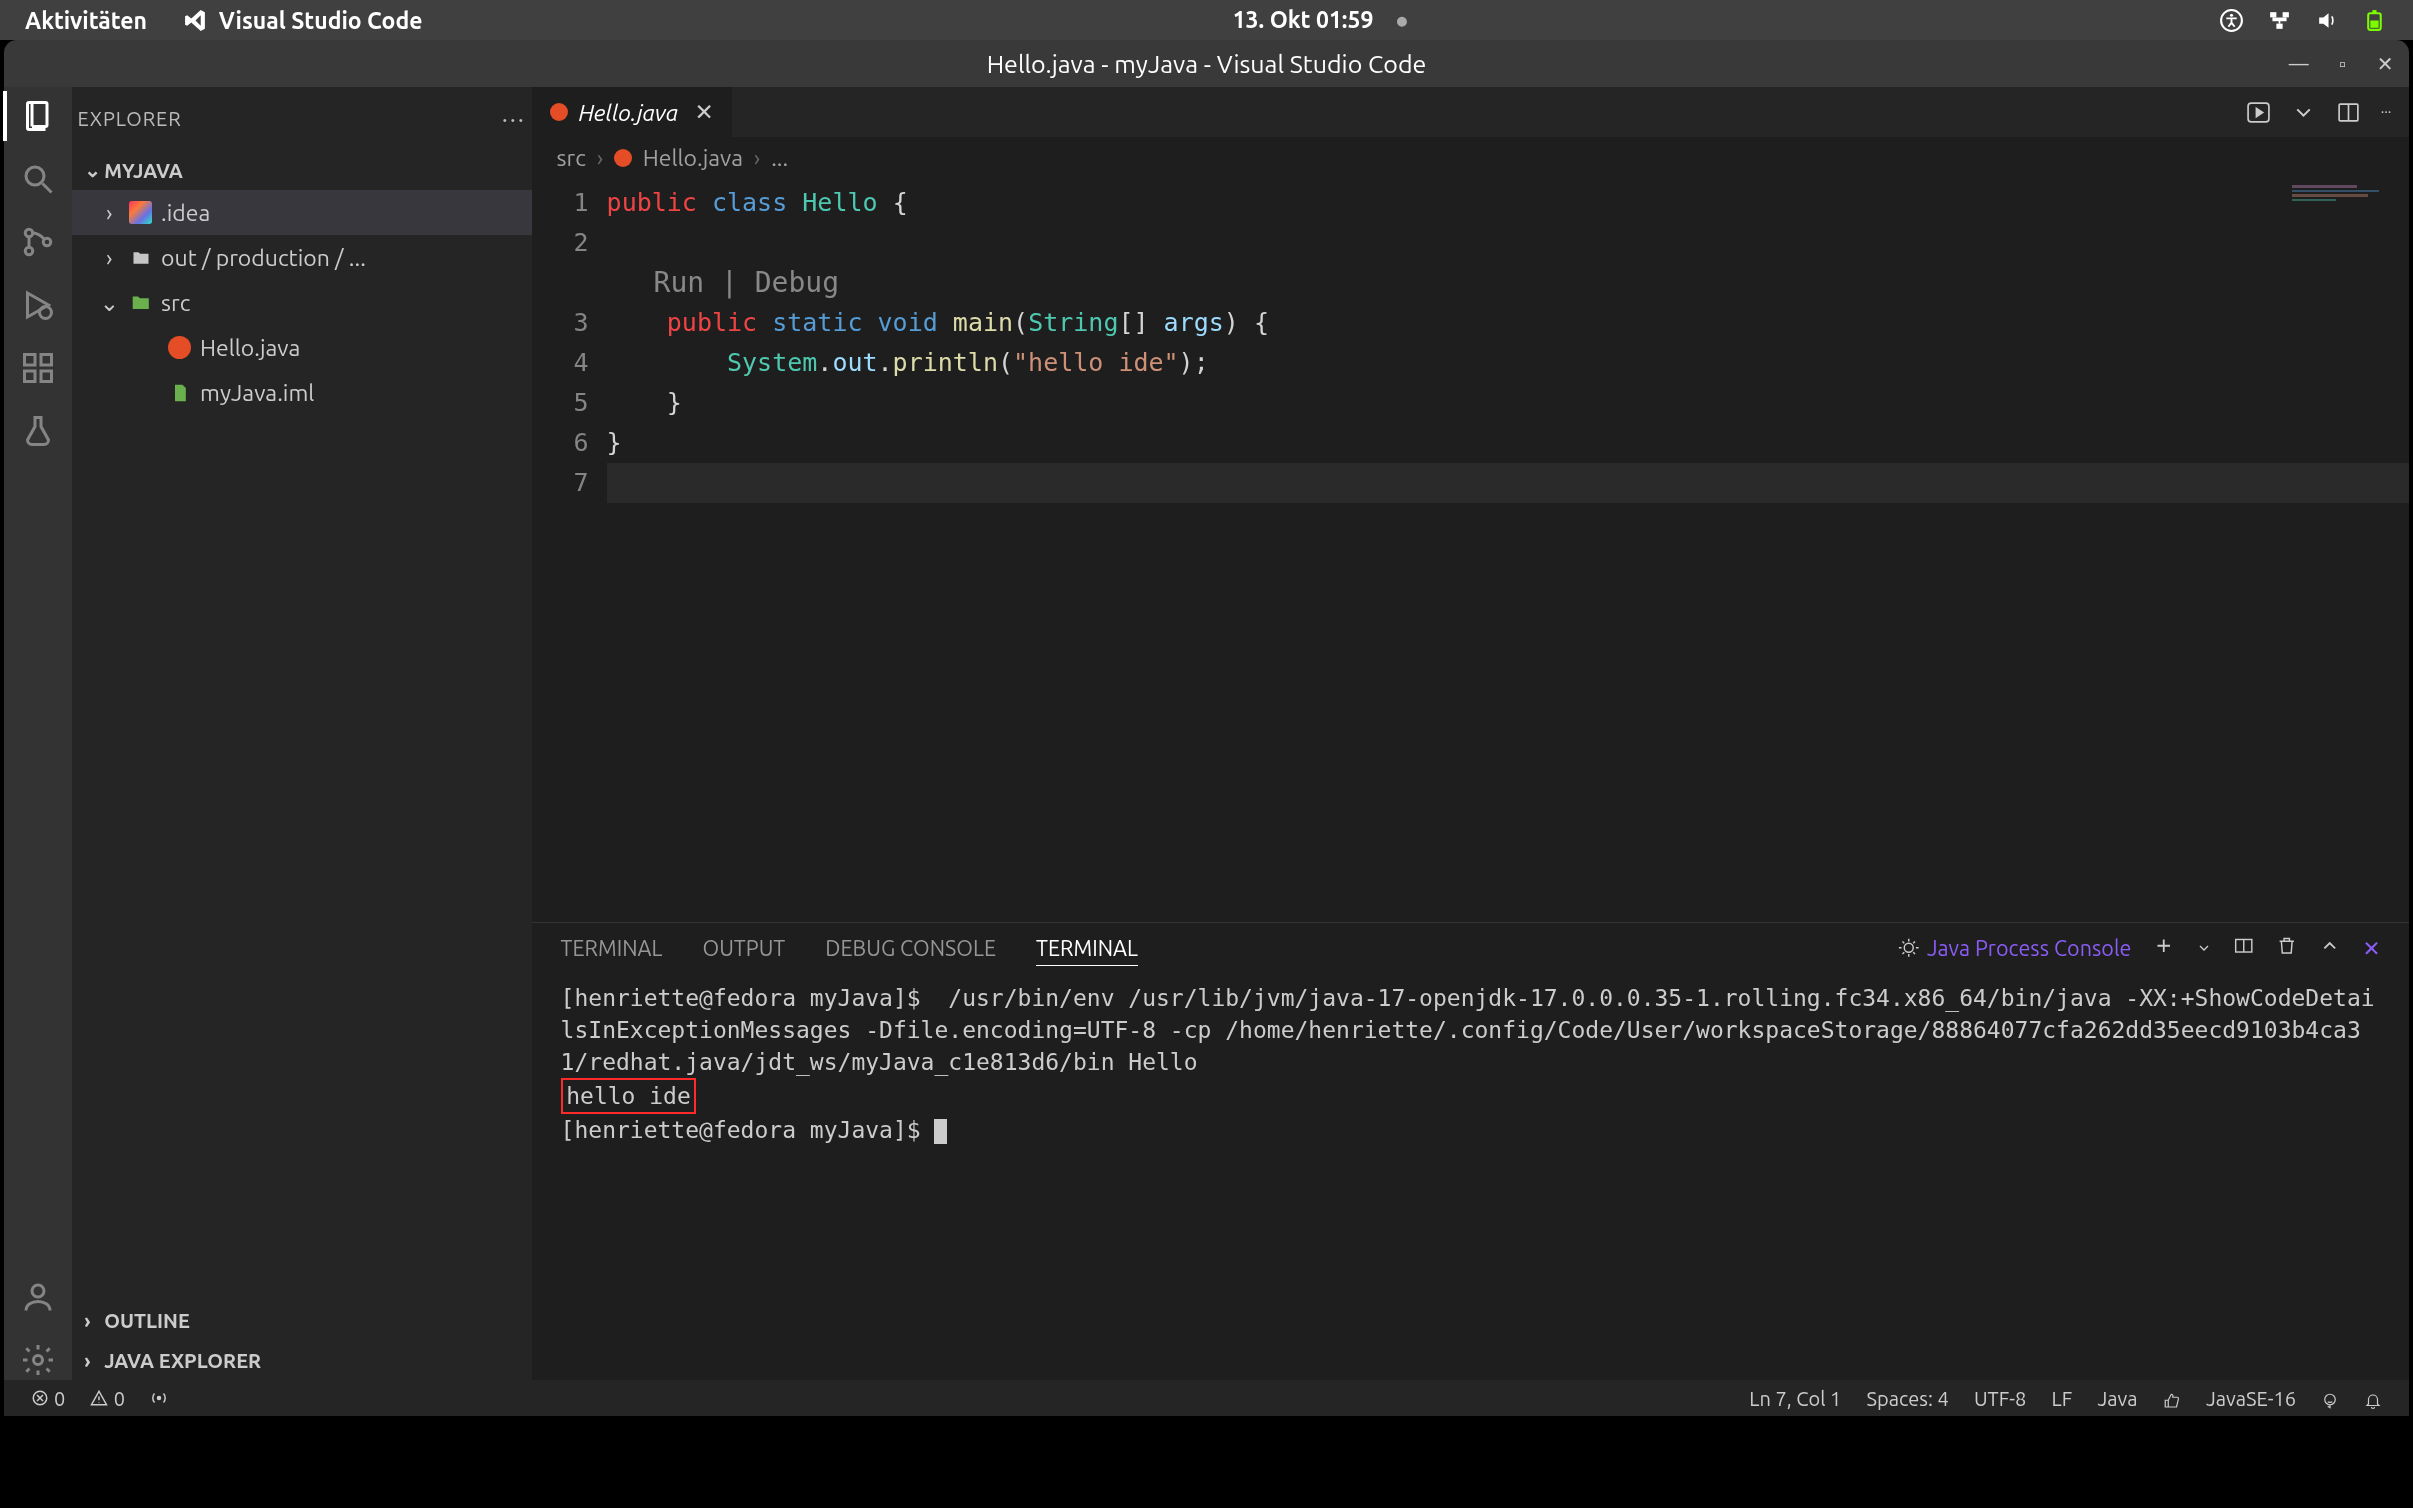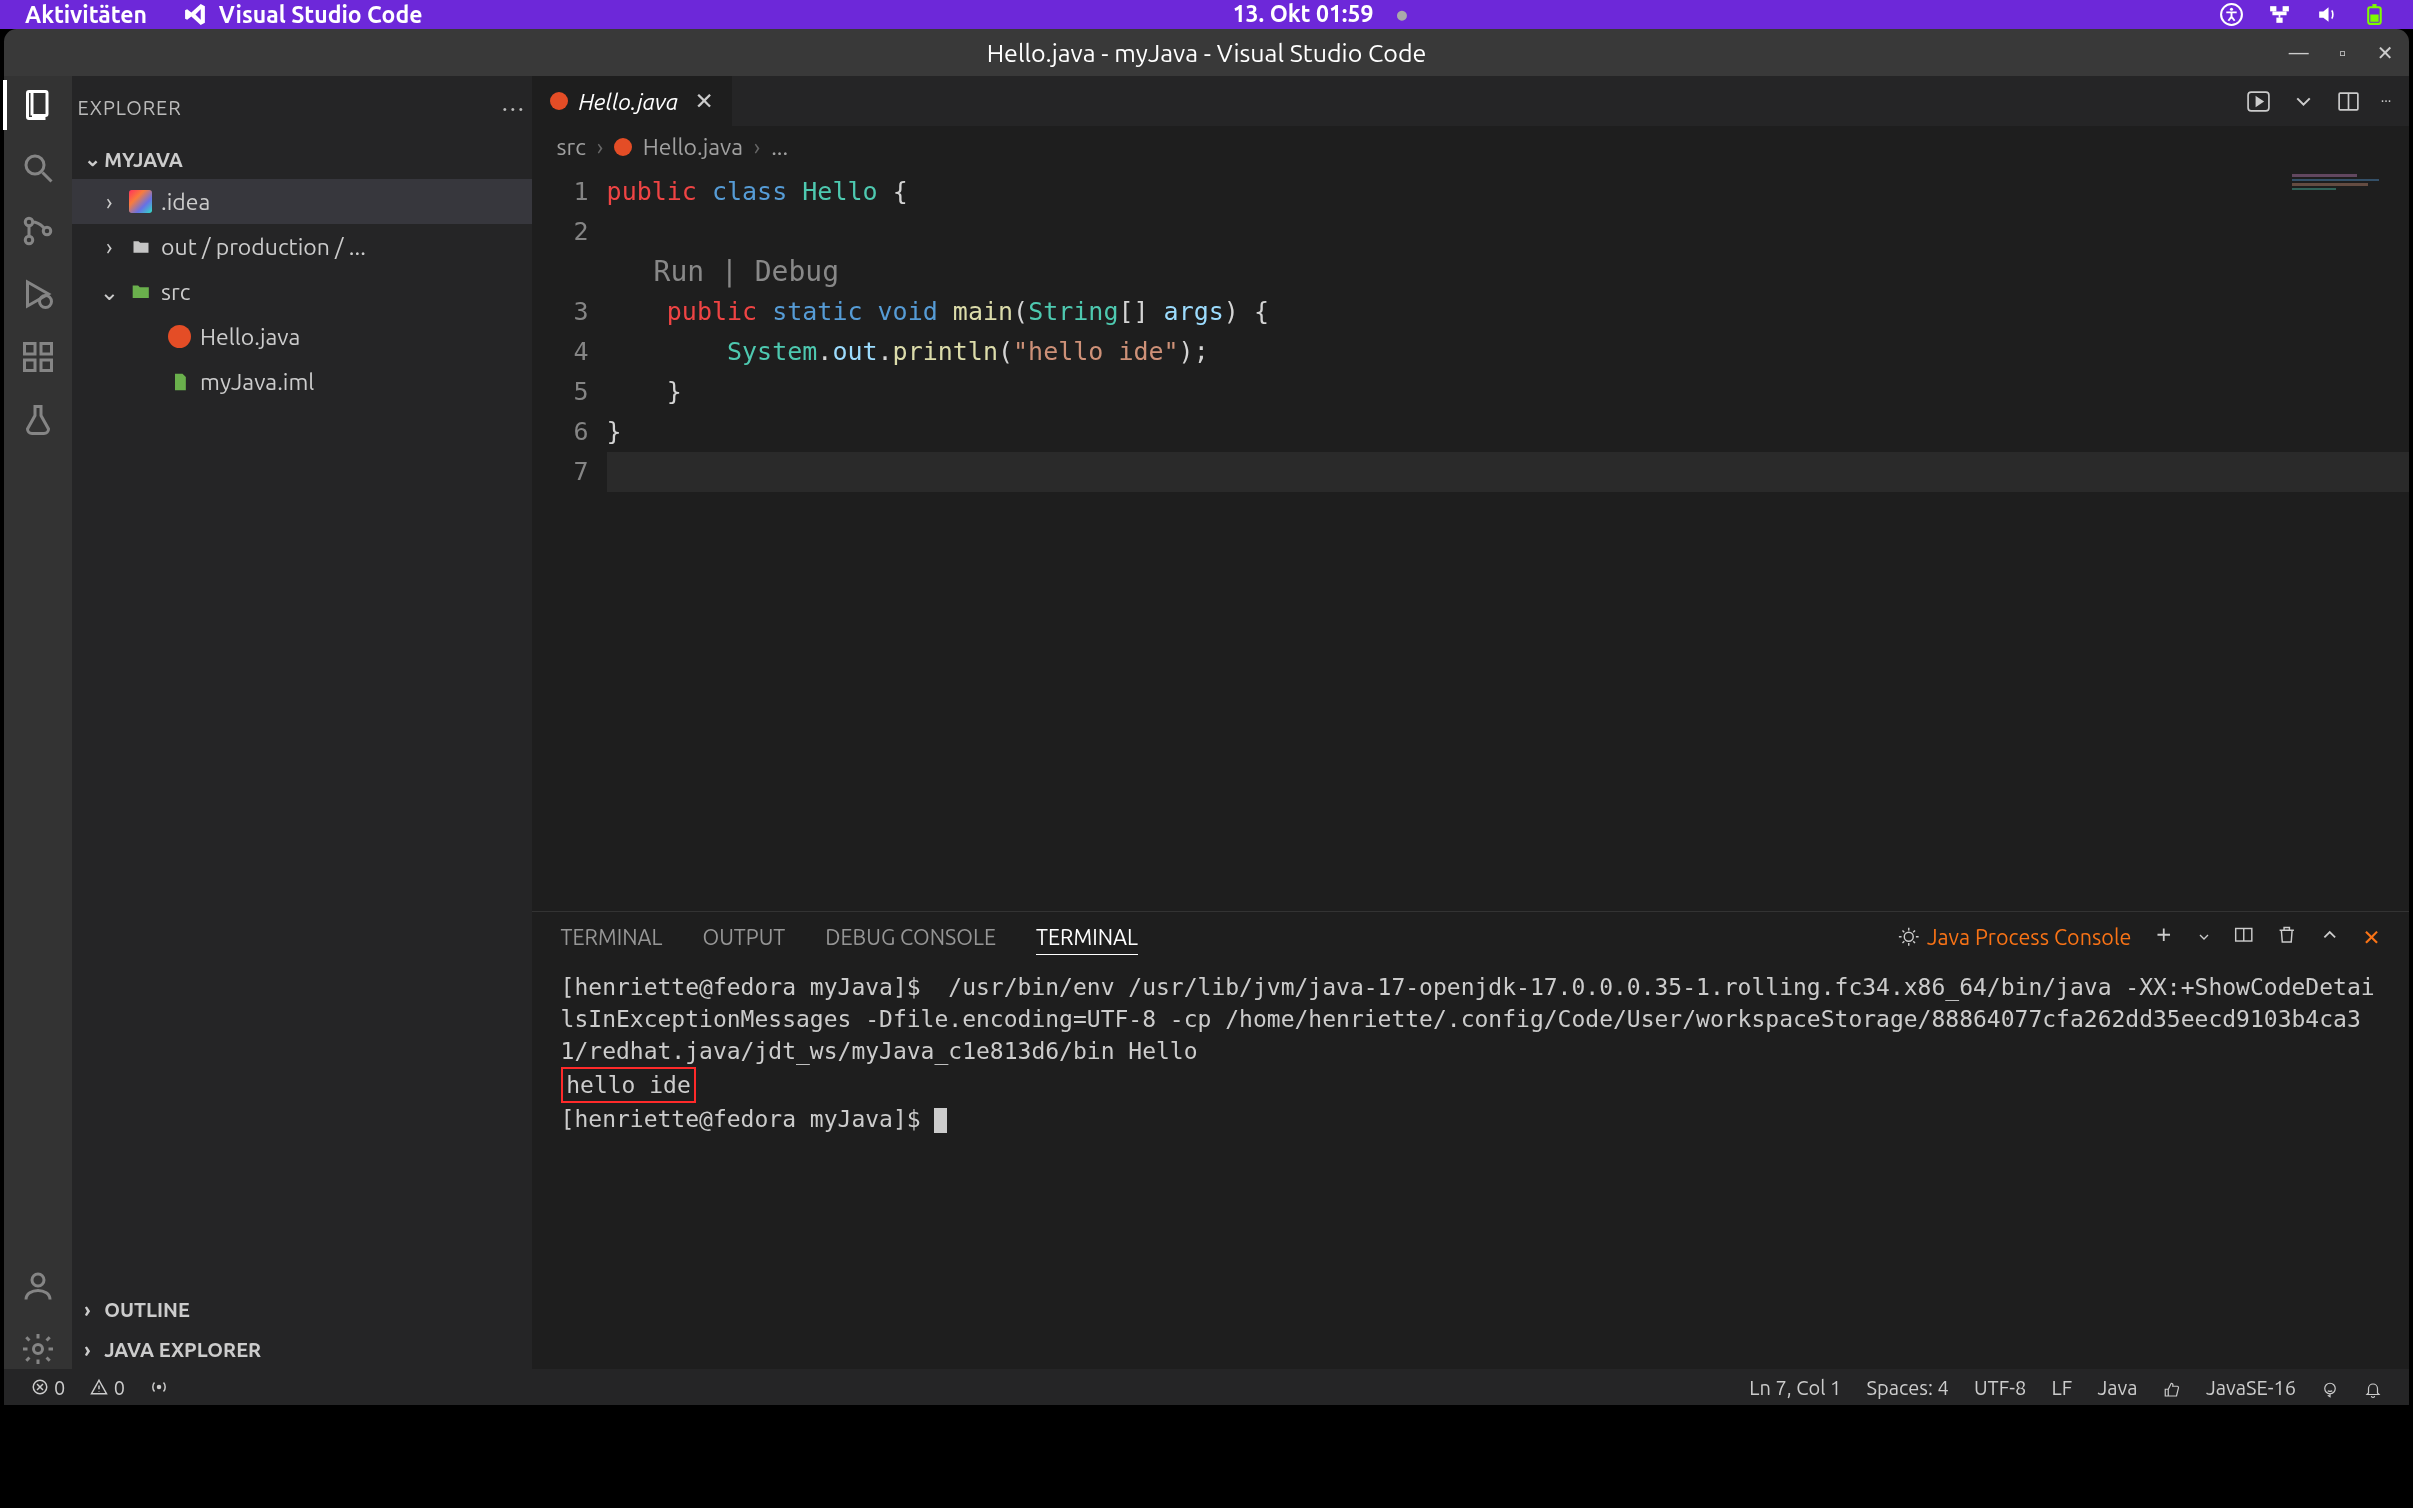--- a/index.html
+++ b/index.html
@@ -1,19 +1,19 @@
 <!DOCTYPE html>
 <html style="font-size:14.4px"><head>
 <meta charset="utf-8">
 <style>
 * { margin: 0; padding: 0; box-sizing: border-box; }
 html, body { width: 2413px; height: 1508px; overflow: hidden; font-family: -apple-system, BlinkMacSystemFont, "Segoe UI", Ubuntu, sans-serif; background: #000; color: #ccc; }
 
 
-.sysbar { height: 29px; background: #6d28d9; display: flex; align-items: center; padding: 0 25px; font-size: 23px; font-weight: 600; color: #fff; }
+.sysbar { height: 40px; background: #404040; display: flex; align-items: center; padding: 0 25px; font-size: 23px; font-weight: 600; color: #fff; }
 .sysbar .left { display: flex; align-items: center; gap: 36px; }
 .sysbar .center { flex: 1; text-align: center; }
 .sysbar .right { display: flex; align-items: center; gap: 23px; }
 .sysbar .vslogo { display: inline-flex; align-items: center; gap: 10.8px; }
 .sysbar .dot { color: #aaa; margin-left: 16px; }
 .sysicon { width: 25px; height: 25px; fill: #fff; }
 
 
 .titlebar { height: 47px; background: #393939; border-top-left-radius: 12.6px; border-top-right-radius: 12.6px; display: flex; align-items: center; justify-content: center; position: relative; font-size: 25px; color: #fff; }
 .titlebar .winctl { position: absolute; right: 16px; top: 0; bottom: 0; display: flex; align-items: center; gap: 30.5px; }
@@ -79,21 +79,21 @@
 .str { color: #ce9178; }
 .punc { color: #d4d4d4; }
 .minimap { position:absolute; top:5.4px; right:9px; width:108px; height:36px; opacity:0.4; }
 .minimap div { height:2.7px; margin:1.8px 0; }
 
 
 .panel { height: 458px; background: #1e1e1e; border-top: 0.9px solid #333; display: flex; flex-direction: column; }
 .panel-tabs { height: 50px; display: flex; align-items: center; padding: 0 29px; gap: 40px; font-size: 21.5px; color: #969696; }
 .panel-tabs .ptab { cursor:pointer; padding: 5.4px 0; }
 .panel-tabs .ptab.active { color: #fff; border-bottom: 0.9px solid #fff; }
-.panel-tabs .pright { margin-left: auto; display: flex; align-items: center; gap: 21.5px; color:#f97316; }
+.panel-tabs .pright { margin-left: auto; display: flex; align-items: center; gap: 21.5px; color:#8b5cf6; }
 .panel-tabs .pright .plabel { display:flex; align-items:center; gap:7.2px; }
 .panel-body { flex: 1; padding: 9px 29px; font-family: "Droid Sans Mono", Consolas, monospace; font-size: 23px; line-height: 32px; color: #ccc; white-space: pre-wrap; word-break: break-all; }
 .hl { border: 2.7px solid #ff2a2a; padding: 0 3.6px; display:inline-block; }
 .cursor { display:inline-block; width:12.6px; height:25px; background:#ccc; vertical-align:middle; }
 
 
 .statusbar { height: 36px; background: #252526; display: flex; align-items: center; padding: 0 14.4px; font-size: 20px; color: #ccc; }
 .statusbar .sitem { padding: 0 12.6px; display:flex; align-items:center; gap:5.4px; cursor:pointer; }
 .statusbar .sright { margin-left: auto; display: flex; align-items: flex-end; }
 .ssvg { width:18px; height:18px; }

